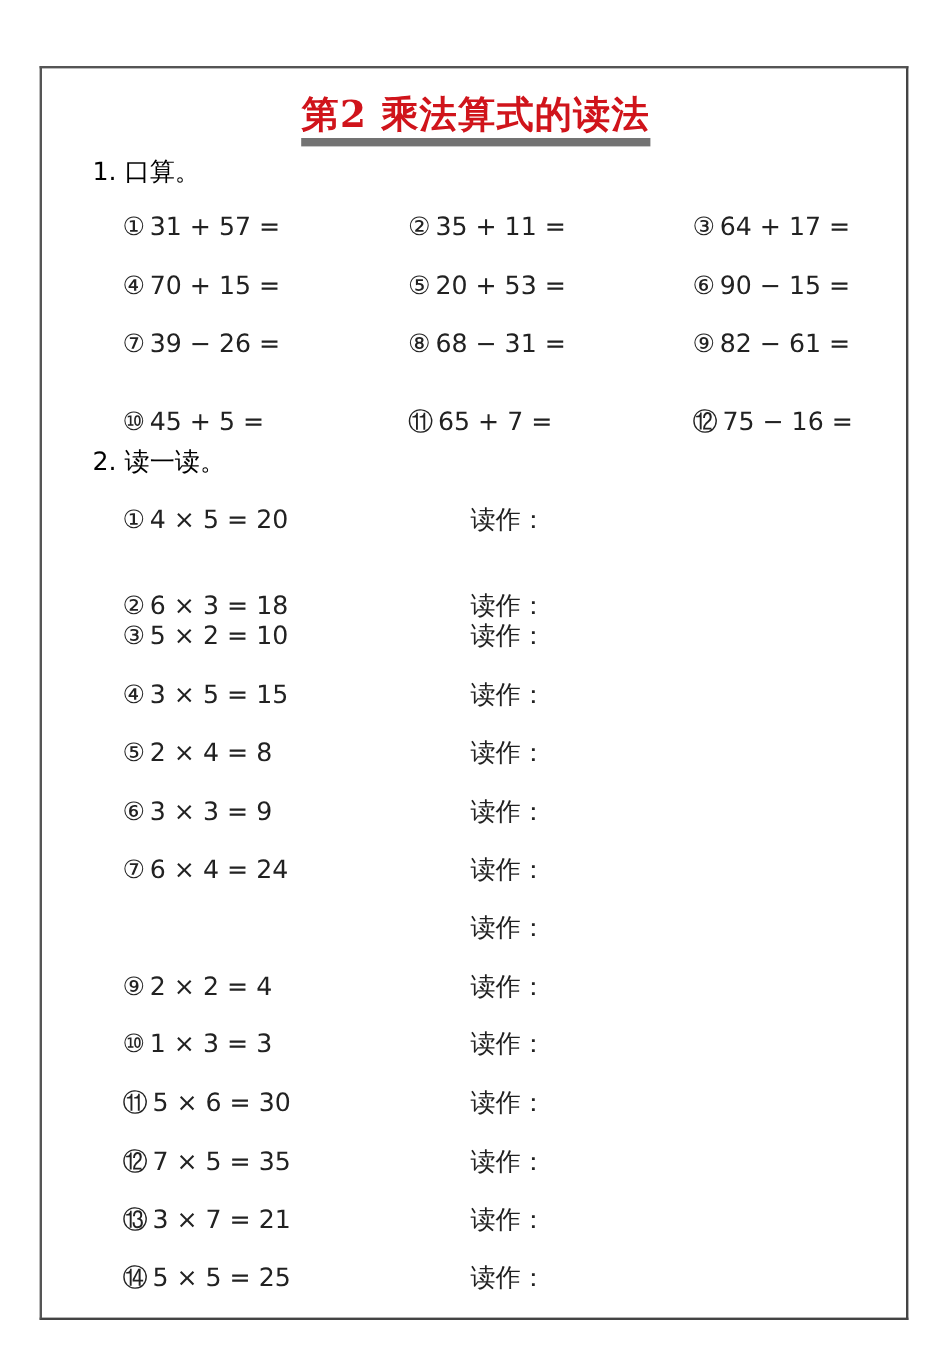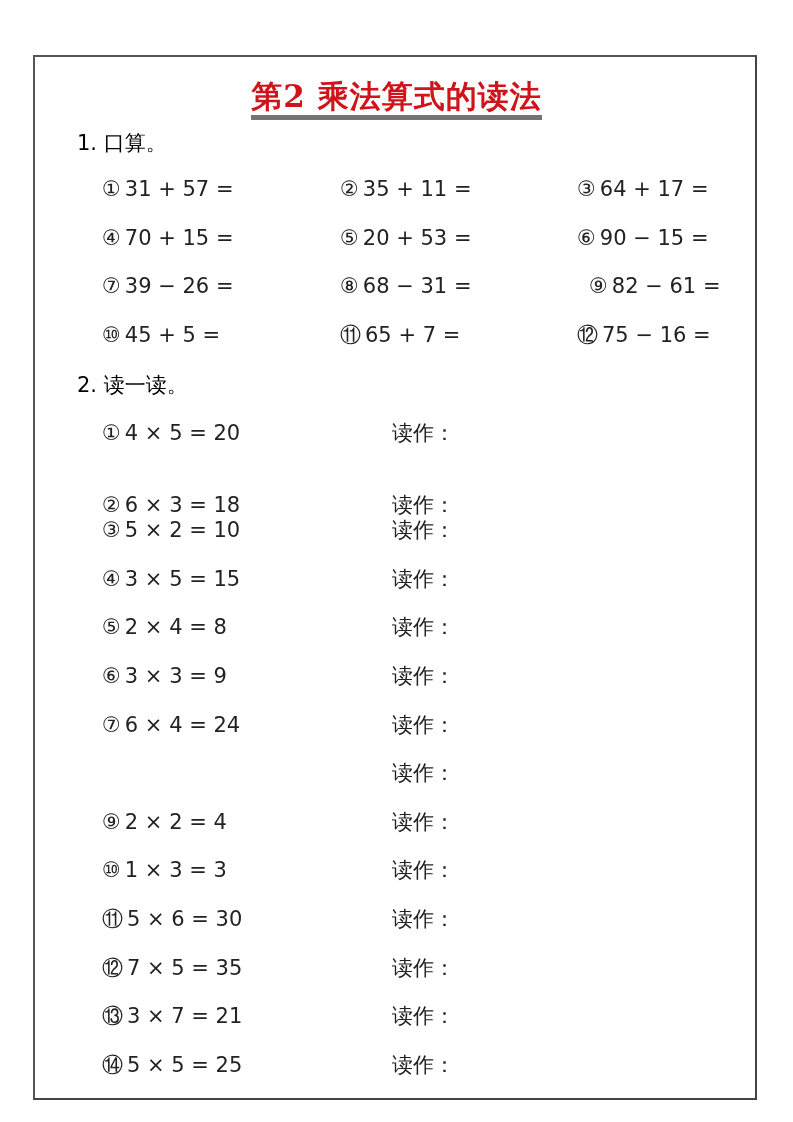--- a/index.html
+++ b/index.html
@@ -34,21 +34,21 @@
       top: 76px;
       text-align: center;
       font-family: "DejaVu Serif", "Liberation Serif", serif;
       font-weight: bold;
       font-size: 31px;
       line-height: 40px;
       color: #d0141b;
       letter-spacing: 1px;
     }
     .title span {
-      border-bottom: 5px solid #737373;
+      border-bottom: 7px solid #737373;
       padding-bottom: 1px;
     }
     .section-heading {
       position: absolute;
       left: 77px;
       font-size: 21px;
       line-height: 28px;
       color: #000000;
     }
     .calc-row {
@@ -111,24 +111,24 @@
 
   <div class="calc-row" style="top:223px;">
     <div class="calc-item" style="left:102px;"><span class="num">④</span><span>70 + 15 =</span></div>
     <div class="calc-item" style="left:340px;"><span class="num">⑤</span><span>20 + 53 =</span></div>
     <div class="calc-item" style="left:577px;"><span class="num">⑥</span><span>90 − 15 =</span></div>
   </div>
 
   <div class="calc-row" style="top:271px;">
     <div class="calc-item" style="left:102px;"><span class="num">⑦</span><span>39 − 26 =</span></div>
     <div class="calc-item" style="left:340px;"><span class="num">⑧</span><span>68 − 31 =</span></div>
-    <div class="calc-item" style="left:577px;margin-left:12px;"><span class="num">⑨</span><span>82 − 61 =</span></div>
+    <div class="calc-item" style="left:577px;"><span class="num">⑨</span><span>82 − 61 =</span></div>
   </div>
 
-  <div class="calc-row" style="top:320px;">
+  <div class="calc-row" style="top:336px;">
     <div class="calc-item" style="left:102px;"><span class="num">⑩</span><span>45 + 5 =</span></div>
     <div class="calc-item" style="left:340px;"><span class="num">⑪</span><span>65 + 7 =</span></div>
     <div class="calc-item" style="left:577px;"><span class="num">⑫</span><span>75 − 16 =</span></div>
   </div>
 </div>
 
 <div class="section-heading" style="top:371px;">2. 读一读。</div>
 
 <div id="read-list">
     <div class="read-row" style="top: 418px;">

